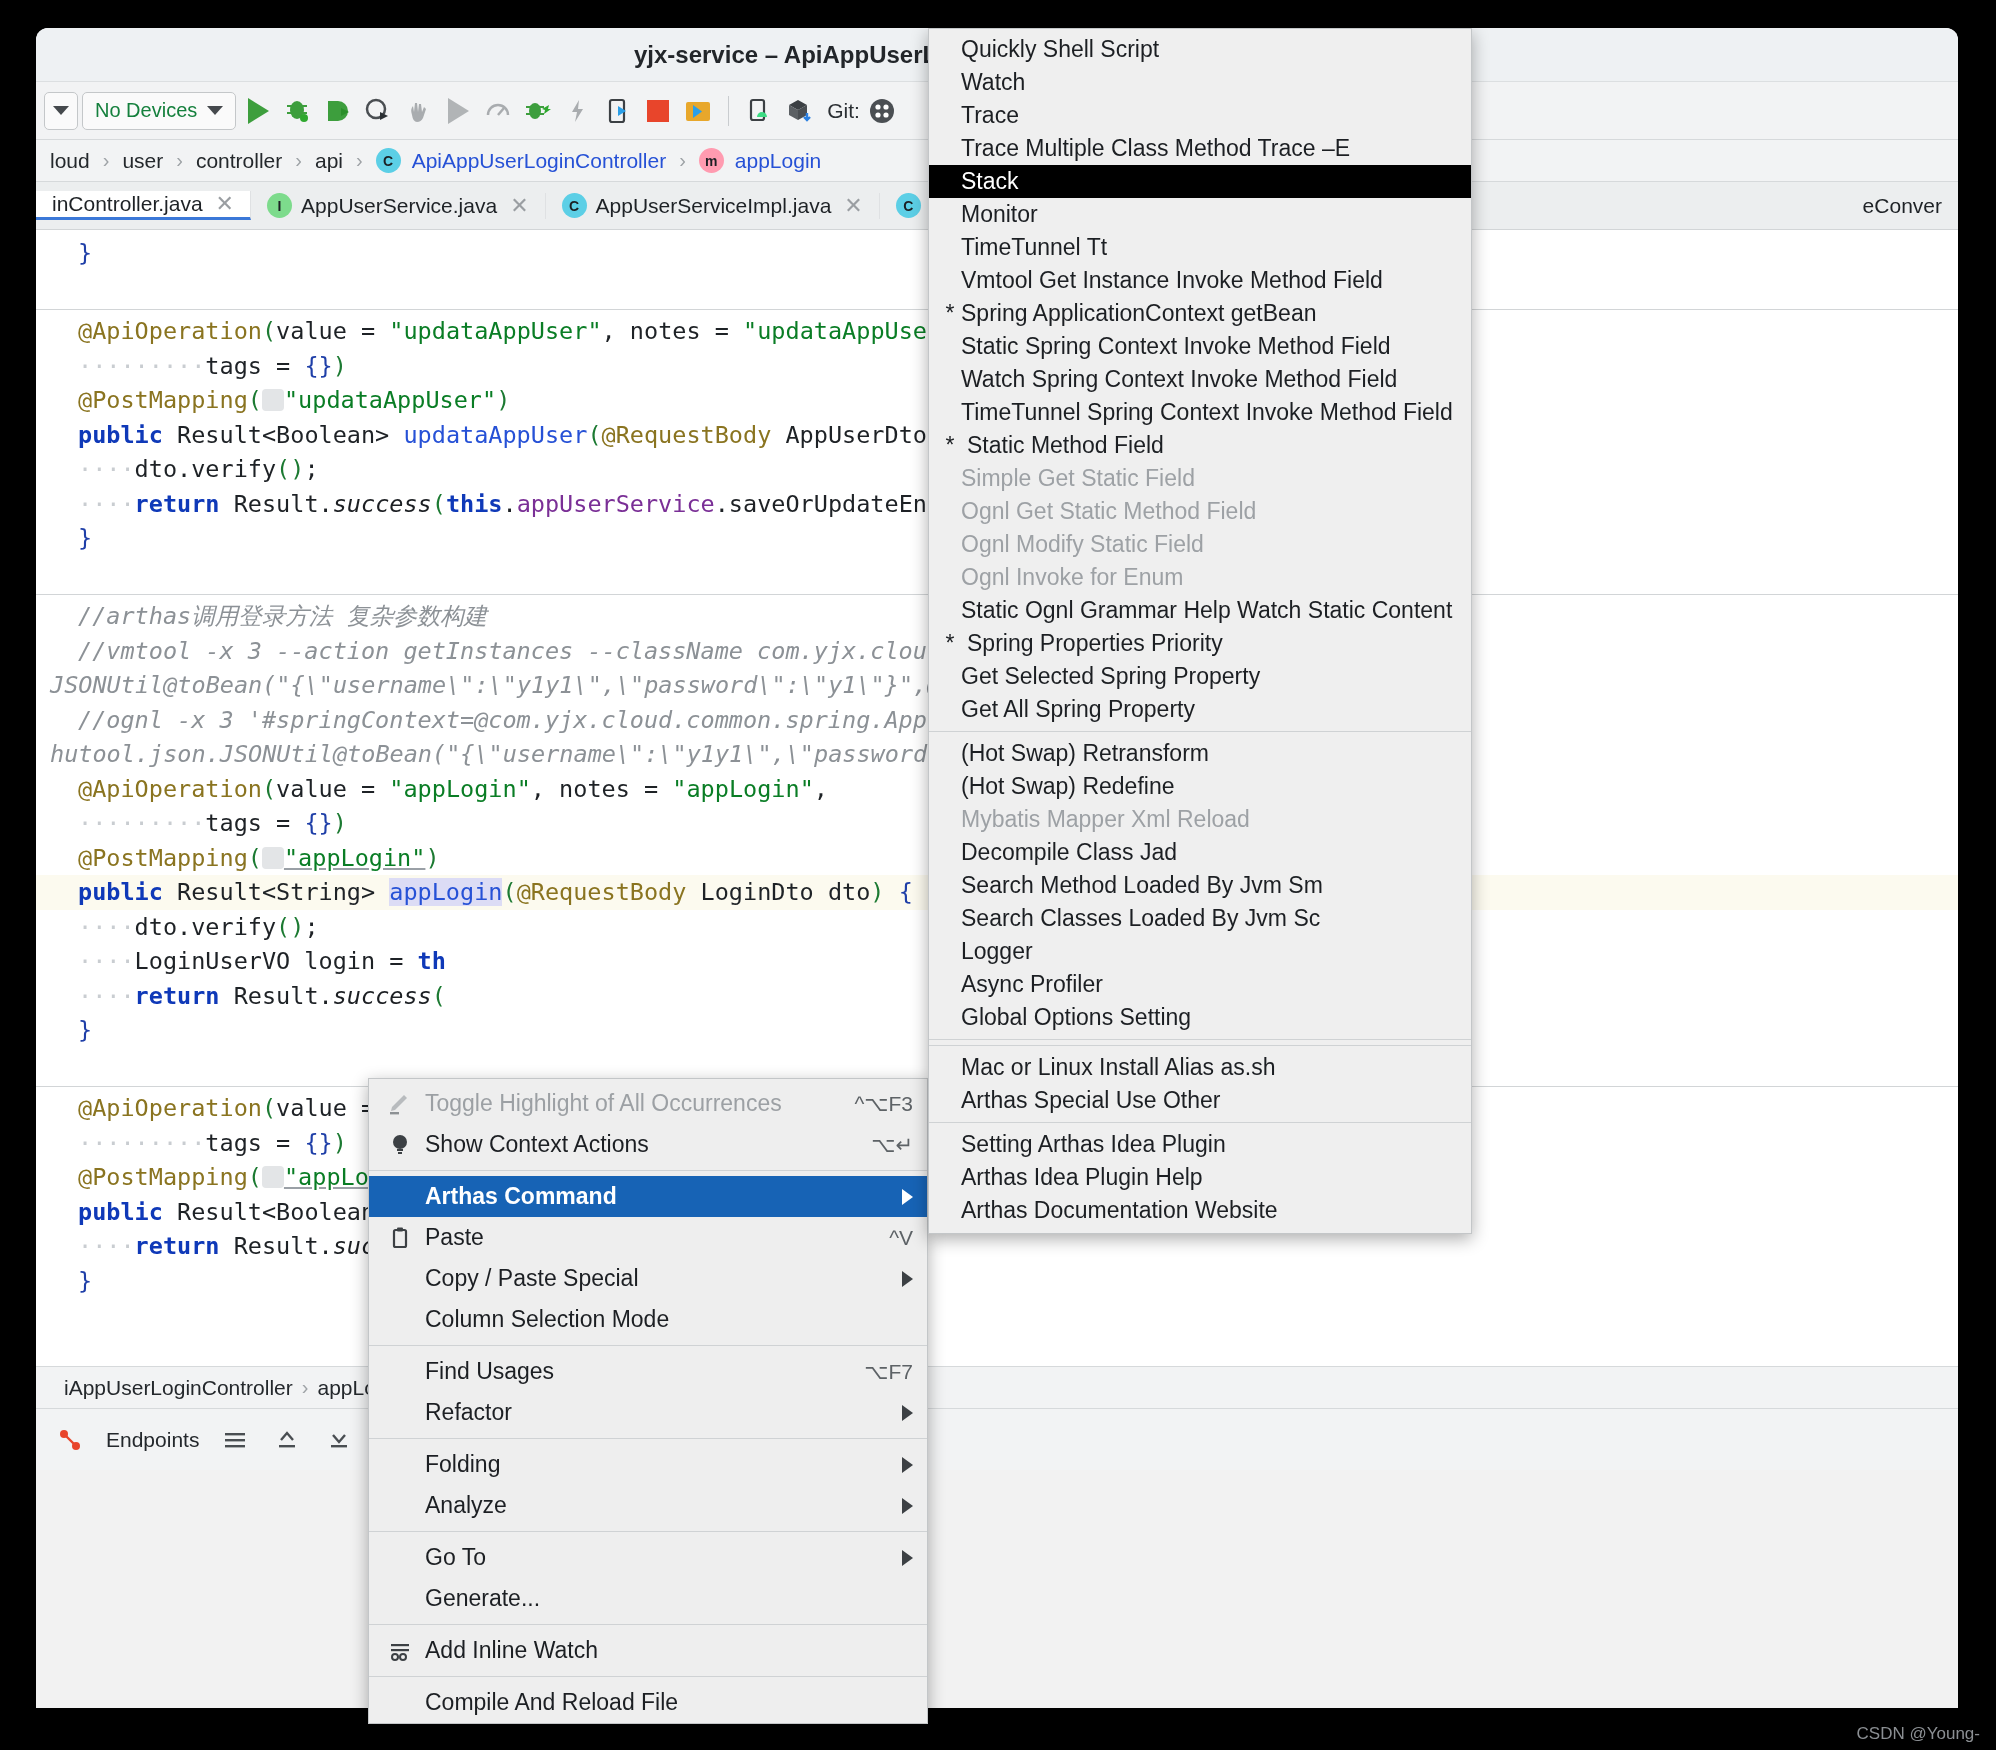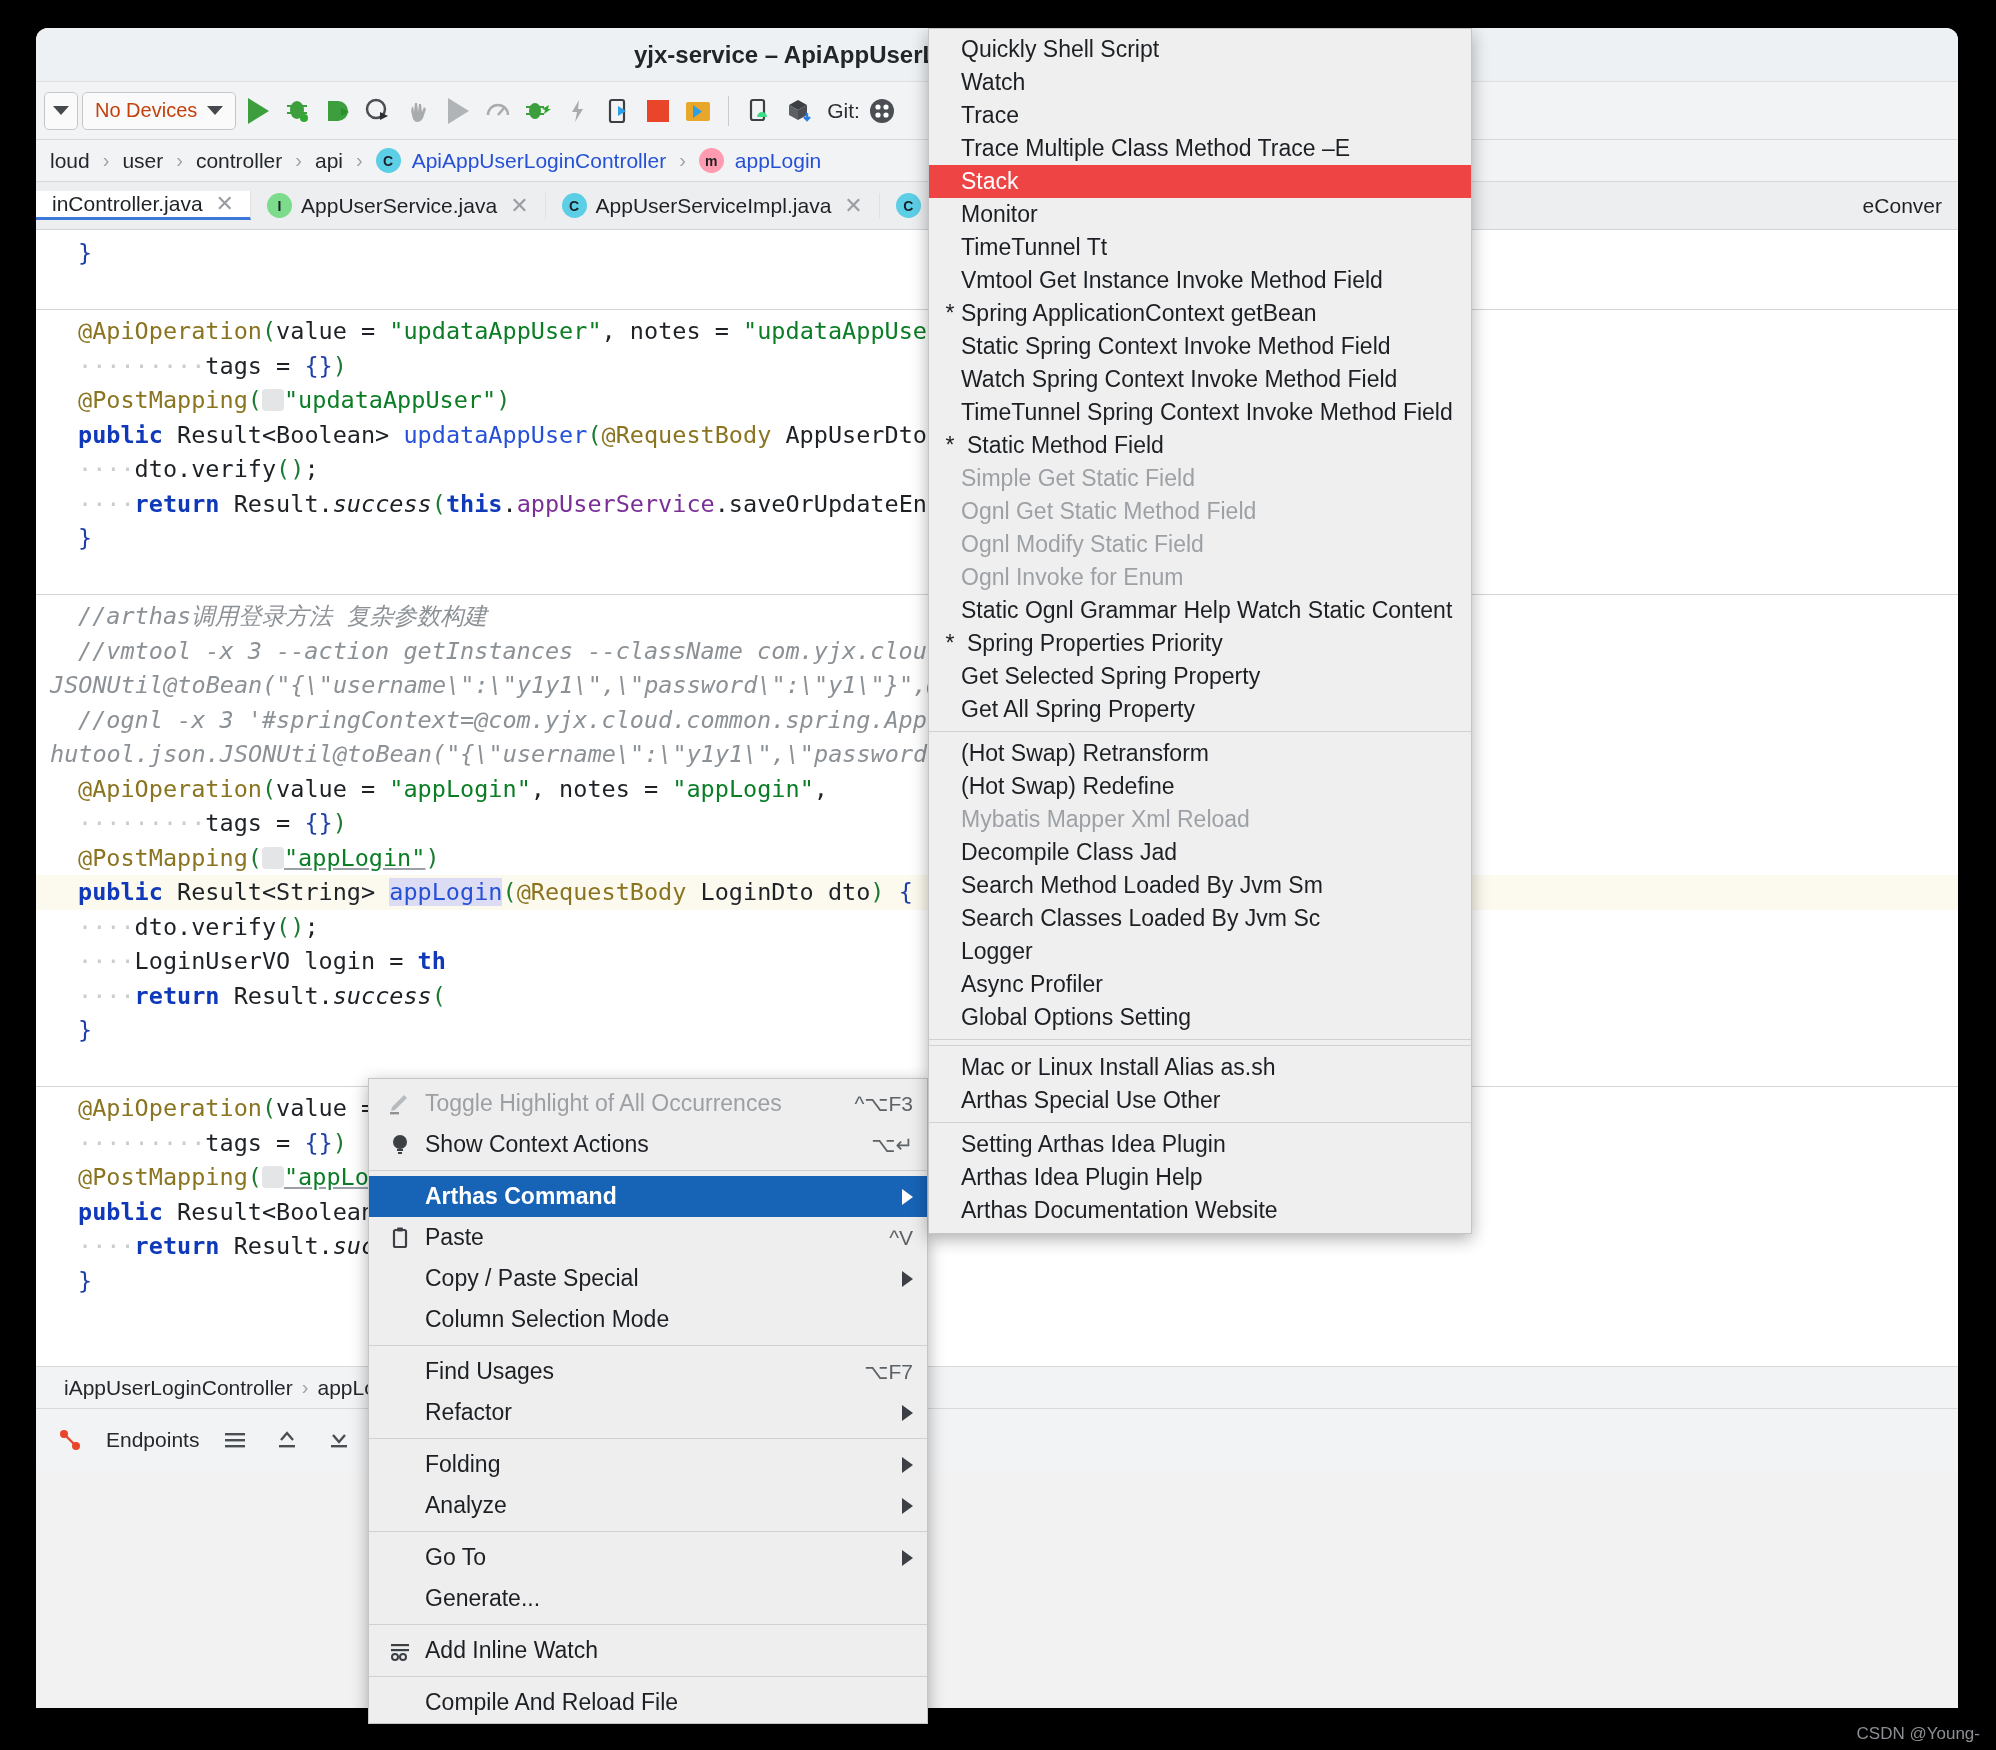--- a/index.html
+++ b/index.html
@@ -48,21 +48,21 @@
     border-bottom: 1px solid #d6d9db;
     display: flex; align-items: center;
     padding-left: 8px;
     gap: 4px;
   }
   .tb-combo {
     display: flex; align-items: center; gap: 10px;
     height: 38px; padding: 0 12px;
     border: 1px solid #c4c7c9; border-radius: 5px;
     background: #fafafa;
-    font-size: 20px; color: #c2410c;
+    font-size: 20px; color: #15803d;
   }
   .tb-combo.narrow { padding: 0 8px; }
   .caret-down {
     width: 0; height: 0;
     border-left: 8px solid transparent;
     border-right: 8px solid transparent;
     border-top: 9px solid #45494d;
   }
   .tb-ico {
     width: 36px; height: 36px;
@@ -243,21 +243,21 @@
     height: 33px;
     padding: 0 14px 0 10px;
     white-space: nowrap;
   }
   .am-item .star {
     width: 22px; display: inline-block; text-align: center;
     flex: 0 0 22px;
   }
   .am-item .lbl { flex: 1; overflow: hidden; text-overflow: clip; }
   .am-item.disabled .lbl { color: #9da1a5; }
-  .am-item.selected { background: #ef4444; }
+  .am-item.selected { background: #000000; }
   .am-item.selected .lbl { color: #ffffff; }
   .am-sep { height: 1px; background: #cfd2d4; margin: 5px 0; }
   .am-arrow {
     width: 0; height: 0;
     border-top: 8px solid transparent;
     border-bottom: 8px solid transparent;
     border-left: 11px solid #3c4044;
     margin-left: 10px;
   }
 

